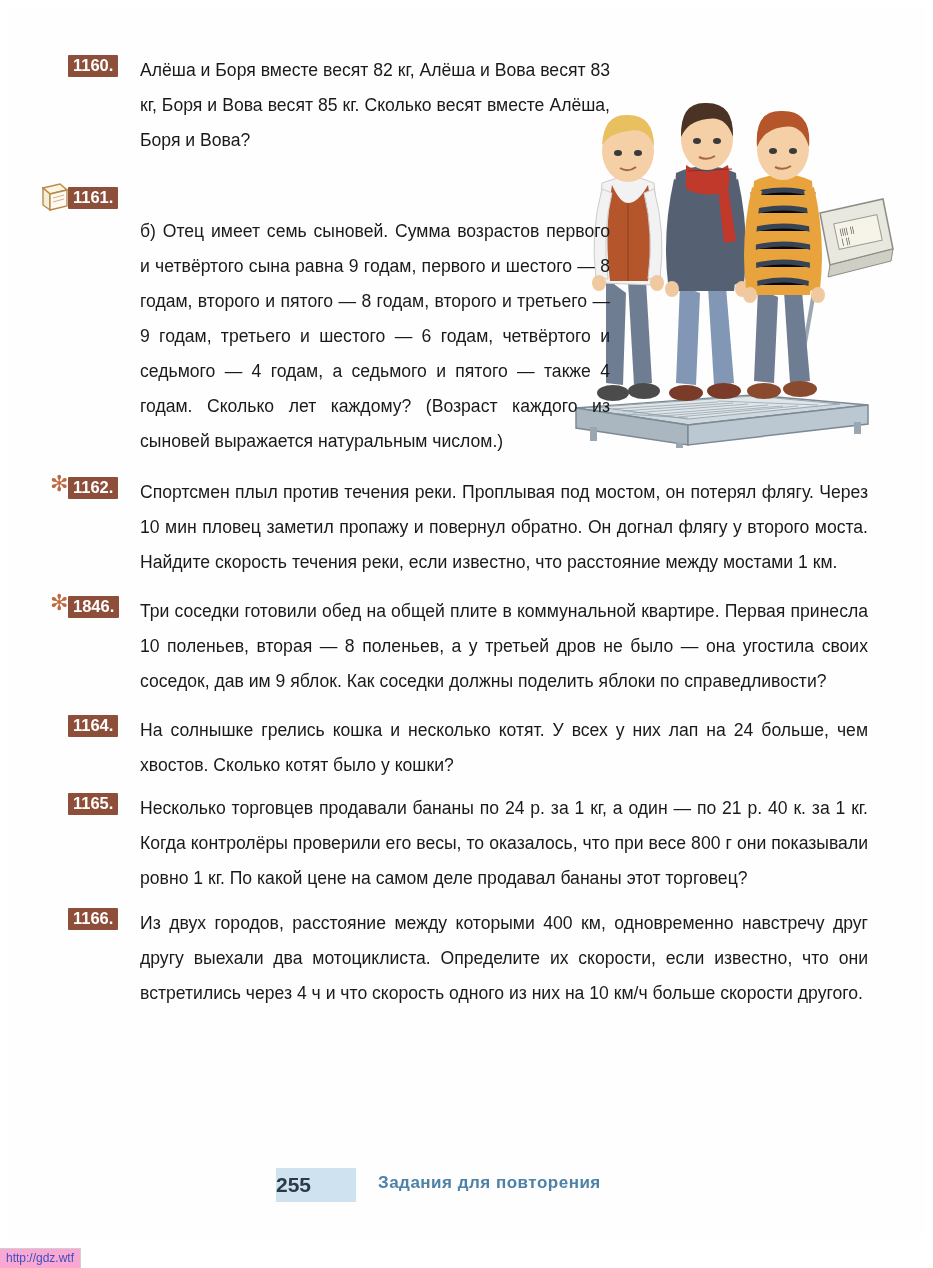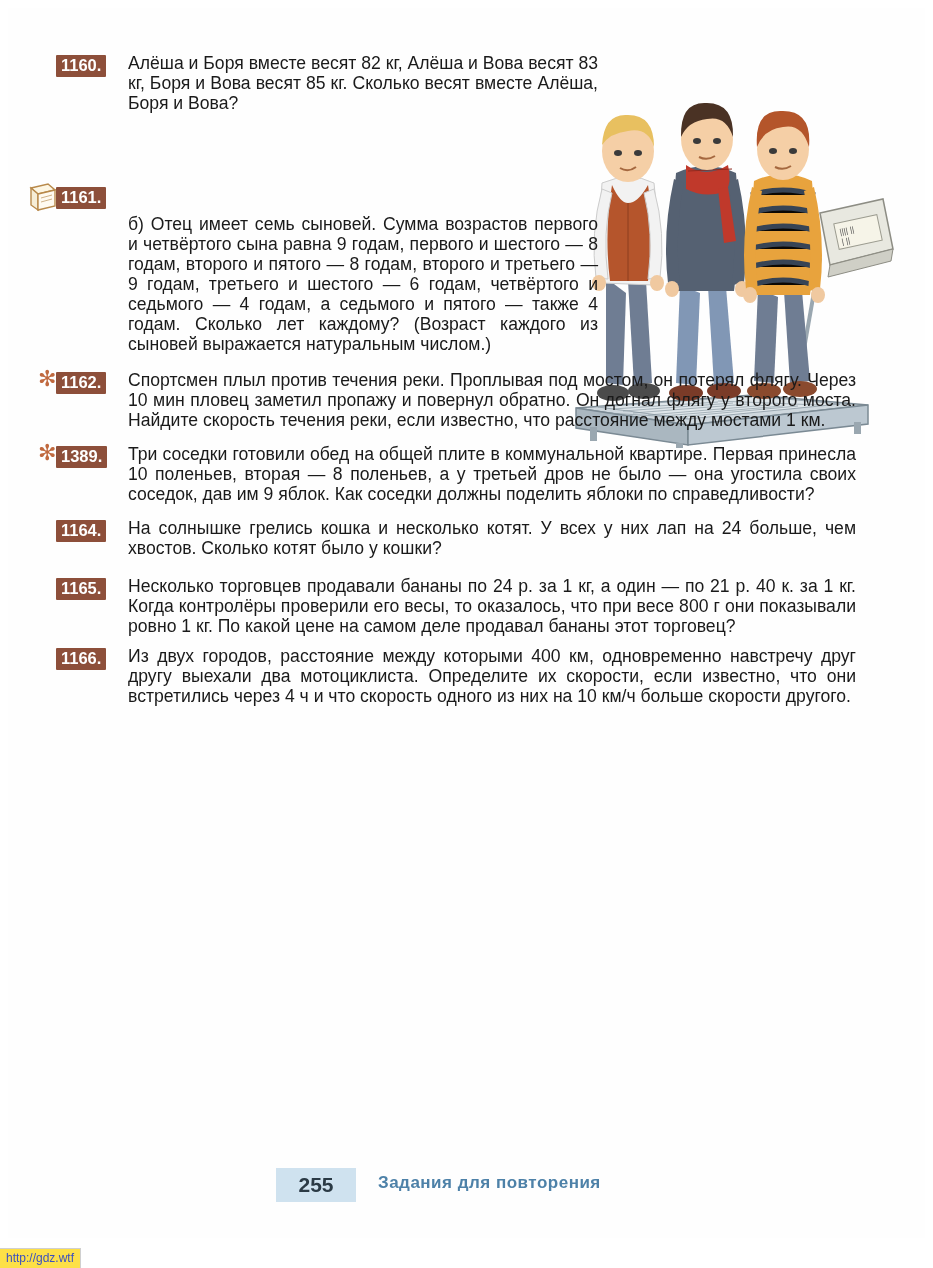--- a/index.html
+++ b/index.html
@@ -24,21 +24,21 @@
   }
   #page-inner {
     position: absolute;
     left: 8px; top: 8px;
     width: 917px;
     height: 1230px;
     background: #fefefe;
   }
   .content {
     position: absolute;
-    left: 48px;
+    left: 60px;
     top: 45px;
     width: 800px;
   }
   .task {
     position: relative;
     margin-bottom: 4px;
   }
   .num-badge {
     display: inline-block;
     background: #8d4f3a;
@@ -61,21 +61,21 @@
   .star {
     position: absolute;
     left: -18px;
     top: -4px;
     color: #c0693f;
     font-size: 22px;
     line-height: 1;
   }
   .body-text {
     font-size: 17.6px;
-    line-height: 20px;
+    line-height: 35px;
     color: #1a1a1a;
     text-align: justify;
     text-justify: inter-word;
     font-family: "Liberation Sans", sans-serif;
   }
   .indent-para {
     margin-left: 72px;
   }
   .narrow {
     width: 470px;
@@ -106,41 +106,41 @@
   }
   .page-number-box {
     position: absolute;
     left: 208px;
     top: 0px;
     width: 80px;
     height: 34px;
     background: #cfe2ef;
     display: flex;
     align-items: center;
-    justify-content: center;
+    justify-content: flex-start;
   }
   .page-number-box span {
     font-size: 21px;
     font-weight: bold;
     color: #2b3a45;
   }
   .footer-title {
     position: absolute;
     left: 310px;
     top: 5px;
     font-size: 17px;
     font-weight: bold;
     color: #4d81a8;
     letter-spacing: 0.5px;
   }
   #watermark {
     position: absolute;
     left: 0;
     bottom: 0;
-    background: #fde047;
+    background: #f9a8d4;
     color: #3b4fc0;
     font-size: 12px;
     padding: 2px 6px 3px 6px;
     font-family: "Liberation Sans", sans-serif;
     border-top: 1px solid #d0d0d0;
     border-right: 1px solid #d0d0d0;
   }
   .note-icon {
     position: absolute;
     left: -30px;
@@ -298,33 +298,33 @@
         <div class="num-wrap">
           <span class="star">✻</span>
           <span class="num-badge">1162.</span>
         </div>
         <div class="body-text indent-para wide" style="width:728px;margin-top:16px;">Спортсмен плыл против течения реки. Проплывая под мостом, он потерял флягу. Через 10 мин пловец заметил пропажу и повернул обратно. Он догнал флягу у второго моста. Найдите скорость течения реки, если известно, что расстояние между мостами 1 км.</div>
       </div>
 
       <div class="task" style="margin-top:14px;">
         <div class="num-wrap">
           <span class="star">✻</span>
-          <span class="num-badge">1389.</span>
+          <span class="num-badge">1846.</span>
         </div>
         <div class="body-text indent-para wide" style="width:728px;">Три соседки готовили обед на общей плите в коммунальной квартире. Первая принесла 10 поленьев, вторая — 8 поленьев, а у третьей дров не было — она угостила своих соседок, дав им 9 яблок. Как соседки должны поделить яблоки по справедливости?</div>
       </div>
 
       <div class="task" style="margin-top:14px;">
         <div class="num-wrap">
           <span class="num-badge">1164.</span>
         </div>
         <div class="body-text indent-para wide" style="width:728px;">На солнышке грелись кошка и несколько котят. У всех у них лап на 24 больше, чем хвостов. Сколько котят было у кошки?</div>
       </div>
 
-      <div class="task" style="margin-top:18px;">
+      <div class="task" style="margin-top:8px;">
         <div class="num-wrap">
           <span class="num-badge">1165.</span>
         </div>
         <div class="body-text indent-para wide" style="width:728px;">Несколько торговцев продавали бананы по 24 р. за 1 кг, а один — по 21 р. 40 к. за 1 кг. Когда контролёры проверили его весы, то оказалось, что при весе 800 г они показывали ровно 1 кг. По какой цене на самом деле продавал бананы этот торговец?</div>
       </div>
 
       <div class="task" style="margin-top:10px;">
         <div class="num-wrap">
           <span class="num-badge">1166.</span>
         </div>

